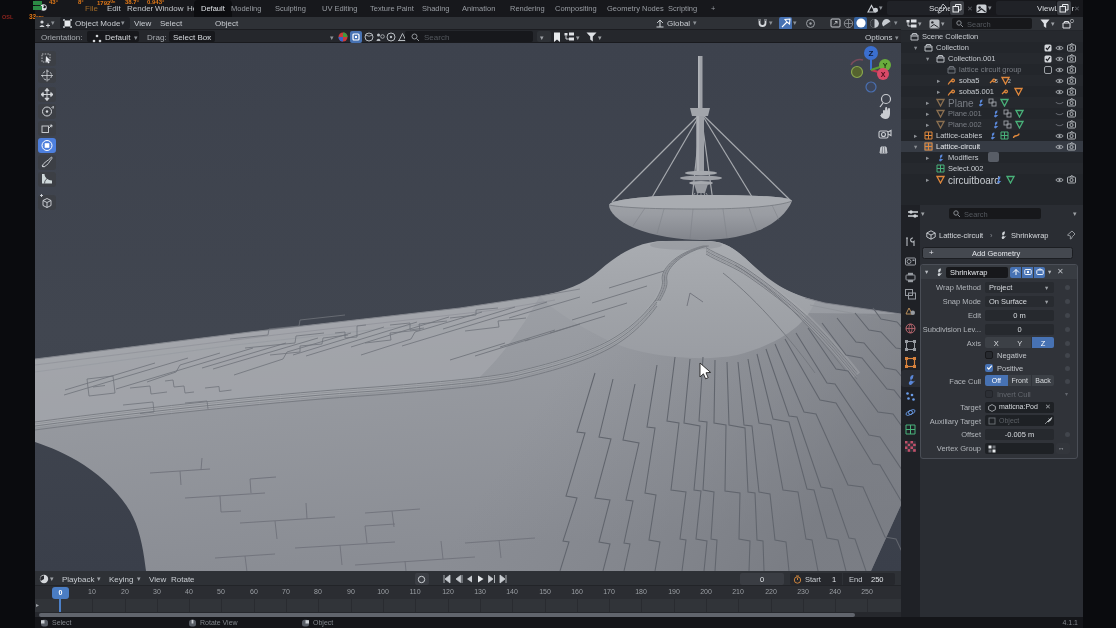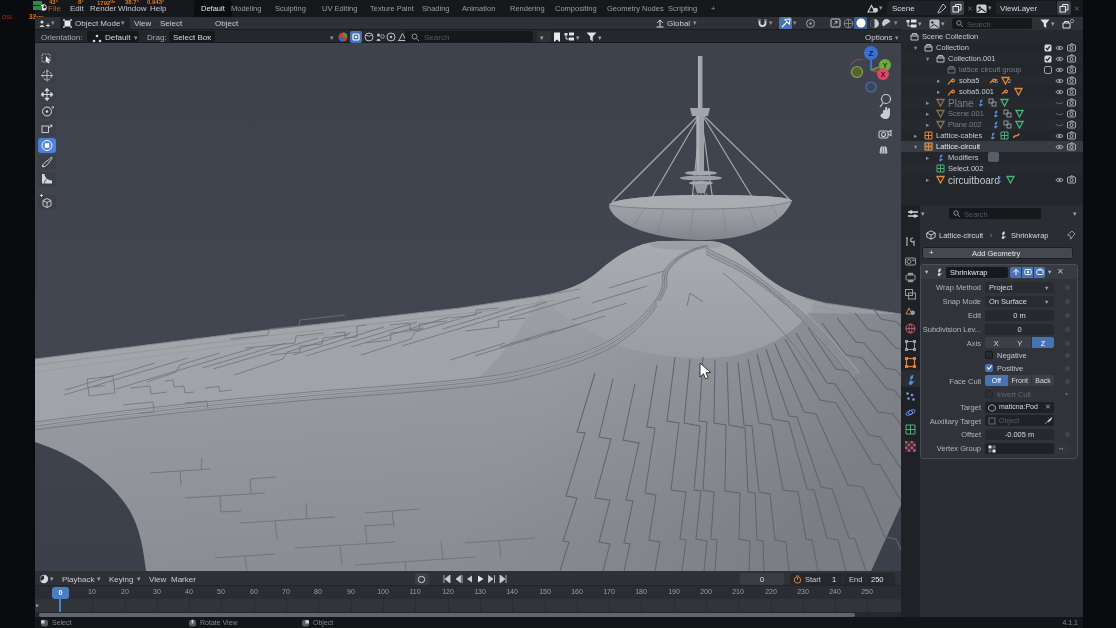--- a/index.html
+++ b/index.html
@@ -3,21 +3,21 @@
 <meta charset="utf-8">
 <style>
   html,body{margin:0;padding:0;}
   body{width:1116px;height:628px;background:#0a0b0e;position:relative;overflow:hidden;
        font-family:"Liberation Sans",sans-serif;-webkit-font-smoothing:antialiased;}
   #ui{position:absolute;left:35px;top:0;width:1048px;height:628px;background:#101115;}
   .abs{position:absolute;}
   .t{position:absolute;white-space:nowrap;}
   
   #topbar{position:absolute;left:0;top:0;width:1048px;height:17px;background:#17181c;color:#b8bcc1;font-size:8px;}
-  #topbar .menu{position:absolute;top:4px;color:#c3c7cc;}
+  #topbar .menu{position:absolute;top:4px;color:#c3c7cc;padding-left:37px;}
   .tab{position:absolute;top:0;height:17px;line-height:17px;color:#989ca2;font-size:7.5px;}
   .tab.active{background:#0c0d10;color:#dfe2e6;border-radius:4px 4px 0 0;}
   
   #row2{position:absolute;left:0;top:17px;width:866px;height:12px;background:#2e3136;}
   #row3{position:absolute;left:0;top:29px;width:866px;height:14px;background:#25272c;border-top:1px solid #1b1c20;border-bottom:1px solid #191a1e;box-sizing:border-box;}
   .mtext{color:#c9cdd2;font-size:8px;}
   
   #viewport{position:absolute;left:0;top:43px;width:866px;height:528px;background:#404652;}
   
   #outliner{position:absolute;left:866px;top:17px;width:182px;height:188px;background:#23262b;}
@@ -617,21 +617,21 @@
       </svg>
     <svg class="abs" style="left:166px;top:81px" width="9" height="9" viewBox="0 0 9 9">
         <rect x="0.5" y="2" width="8" height="6" rx="1" fill="none" stroke="#b9bdc2" stroke-width="0.9"></rect>
         <path d="M3 2 L4 0.8 L5.5 0.8 L6.5 2" fill="none" stroke="#b9bdc2" stroke-width="0.9"></path>
         <circle cx="4.5" cy="5" r="1.6" fill="none" stroke="#b9bdc2" stroke-width="0.9"></circle>
       </svg>
     <span class="abs" style="left:25px;top:92.5px;color:#8d9196;font-size:6.5px">▸</span>
     <svg class="abs" style="left:35px;top:92px" width="9" height="9" viewBox="0 0 9 9">
         <path d="M1,1.5 h7 L4.5,8 Z" fill="none" stroke="#8a6f50" stroke-width="1.3"></path>
       </svg>
-    <span class="abs" style="left:47px;top:92px;color:#7a7e85;font-size:7.5px">Scene.001</span>
+    <span class="abs" style="left:47px;top:92px;color:#7a7e85;font-size:7.5px">Plane.001</span>
     <svg class="abs" style="left:90px;top:92px" width="9" height="9" viewBox="0 0 9 9">
         <path d="M6.5,1.5 a2.3,2.3 0 1 0 1.3,3.9 L5.2,8 a1.2,1.2 0 0 1 -1.7,-1.7 L6.1,3.7 Z" fill="#5a87d8"></path>
       </svg>
     <svg class="abs" style="left:102px;top:92px" width="9" height="9" viewBox="0 0 9 9">
         <rect x="1" y="1" width="4" height="4" fill="none" stroke="#9da1a6" stroke-width="0.9"></rect>
         <rect x="4" y="4" width="4" height="4" fill="none" stroke="#9da1a6" stroke-width="0.9"></rect>
       </svg>
     <svg class="abs" style="left:114px;top:92px" width="9" height="9" viewBox="0 0 9 9">
         <path d="M1,1.5 h7 L4.5,8 Z" fill="none" stroke="#49b27a" stroke-width="1.3"></path>
       </svg>
@@ -951,21 +951,21 @@
     <svg class="abs" style="left:4px;top:3px" width="10" height="10" viewBox="0 0 10 10">
         <circle cx="5" cy="5" r="4.2" fill="#d4d7db"></circle>
         <path d="M5,5 L5,1.5 A3.5,3.5 0 0 0 1.8,7 Z" fill="#26282d"></path>
       </svg>
     <span class="abs" style="left:15px;top:4px;color:#9da1a6;font-size:7px">▾</span>
     <span class="abs" style="left:27px;top:3.5px;color:#c9cdd2;font-size:8px">Playback</span>
     <span class="abs" style="left:62px;top:4px;color:#9da1a6;font-size:7px">▾</span>
     <span class="abs" style="left:74px;top:3.5px;color:#c9cdd2;font-size:8px">Keying</span>
     <span class="abs" style="left:102px;top:4px;color:#9da1a6;font-size:7px">▾</span>
     <span class="abs" style="left:114px;top:3.5px;color:#c9cdd2;font-size:8px">View</span>
-    <span class="abs" style="left:136px;top:3.5px;color:#c9cdd2;font-size:8px">Marker</span>
+    <span class="abs" style="left:136px;top:3.5px;color:#c9cdd2;font-size:8px">Rotate</span>
     <div class="abs" style="left:380px;top:1.5px;width:14px;height:12px;background:#3a3d43;border-radius:2px"></div>
     <svg class="abs" style="left:382px;top:3.5px" width="9" height="9" viewBox="0 0 9 9">
         <circle cx="4.5" cy="4.5" r="3.2" fill="none" stroke="#cfd3d7" stroke-width="1"></circle>
       </svg>
     <svg class="abs" style="left:408px;top:2.5px" width="10" height="10" viewBox="0 0 10 10">
         <path d="M1,1 L1,9 M7,1 L2,5 L7,9 Z" fill="#c9cdd2" stroke="#c9cdd2" stroke-width="0.8"></path>
       </svg>
     <svg class="abs" style="left:419px;top:2.5px" width="10" height="10" viewBox="0 0 10 10">
         <path d="M6.5,1.5 L2,5 L6.5,8.5 Z M8,1 L8,9" fill="#c9cdd2" stroke="#c9cdd2" stroke-width="0.8"></path>
       </svg>

